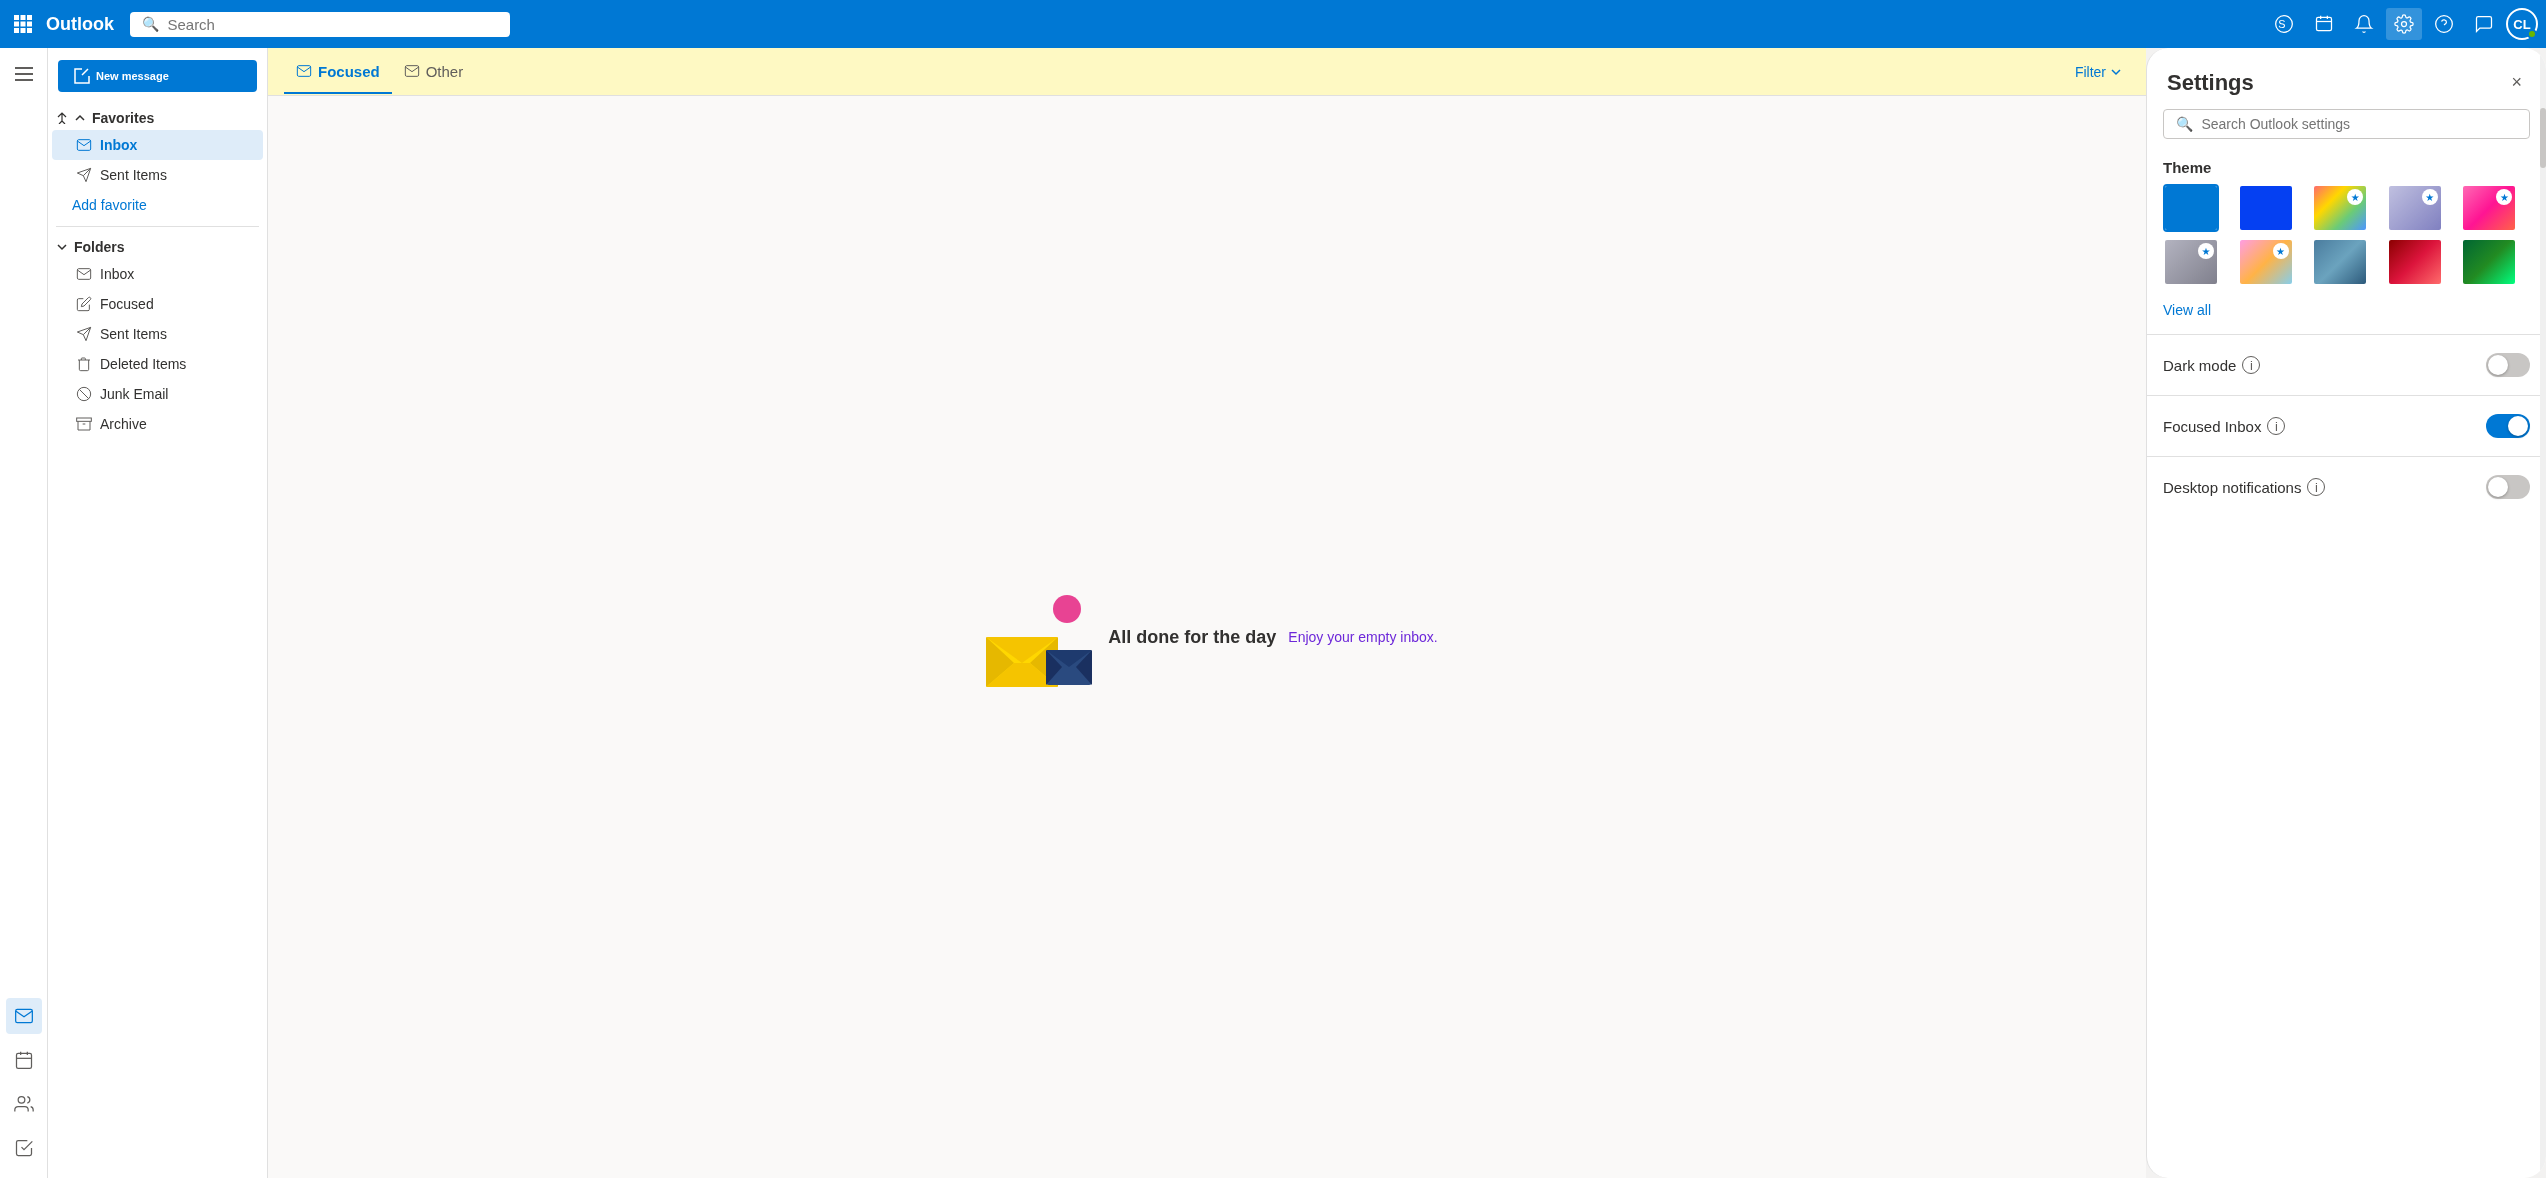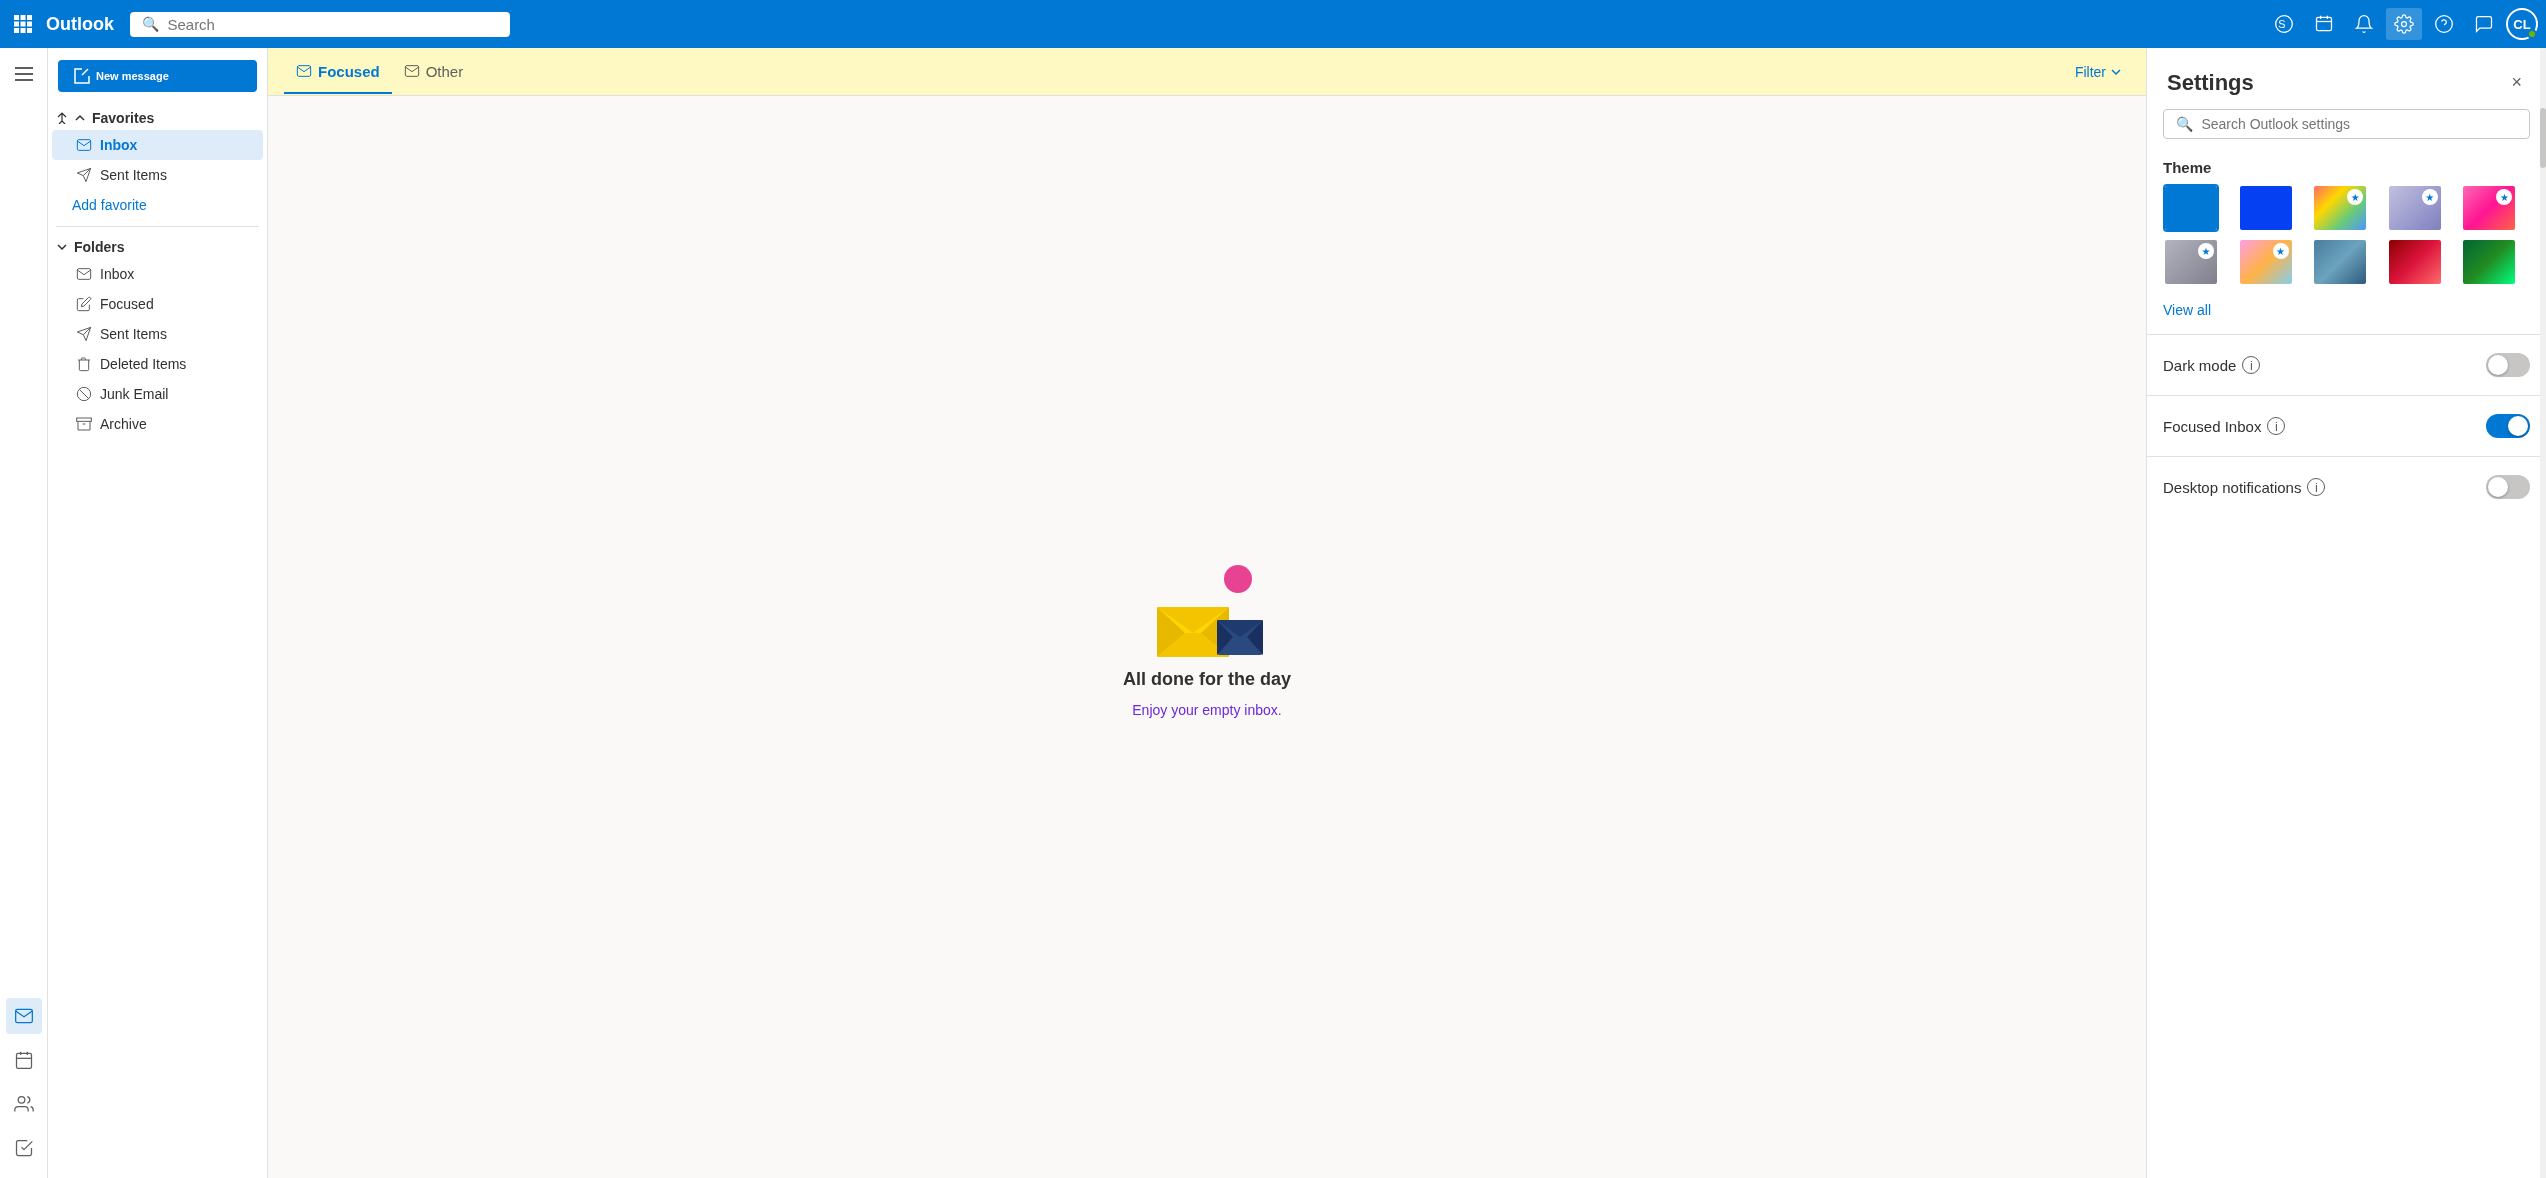--- a/index.html
+++ b/index.html
@@ -226,21 +226,21 @@
       flex: 1;
       background: #faf9f8;
       display: flex;
       align-items: center;
       justify-content: center;
       flex-direction: column;
       overflow: hidden;
     }
     .empty-inbox-illustration {
       display: flex;
-      flex-direction: column;
+      flex-direction: row;
       align-items: center;
       gap: 12px;
     }
     .envelope-wrapper {
       position: relative;
       width: 120px;
       height: 100px;
     }
     .env-main {
       position: absolute;
@@ -300,20 +300,21 @@
 
     
     .settings-panel {
       width: 400px;
       background: #fff;
       border-left: 1px solid #e0e0e0;
       display: flex;
       flex-direction: column;
       overflow-y: auto;
       flex-shrink: 0;
+      border-radius: 22px;
     }
     .settings-header {
       display: flex;
       align-items: center;
       justify-content: space-between;
       padding: 20px 20px 12px 20px;
     }
     .settings-title {
       font-size: 22px;
       font-weight: 600;

